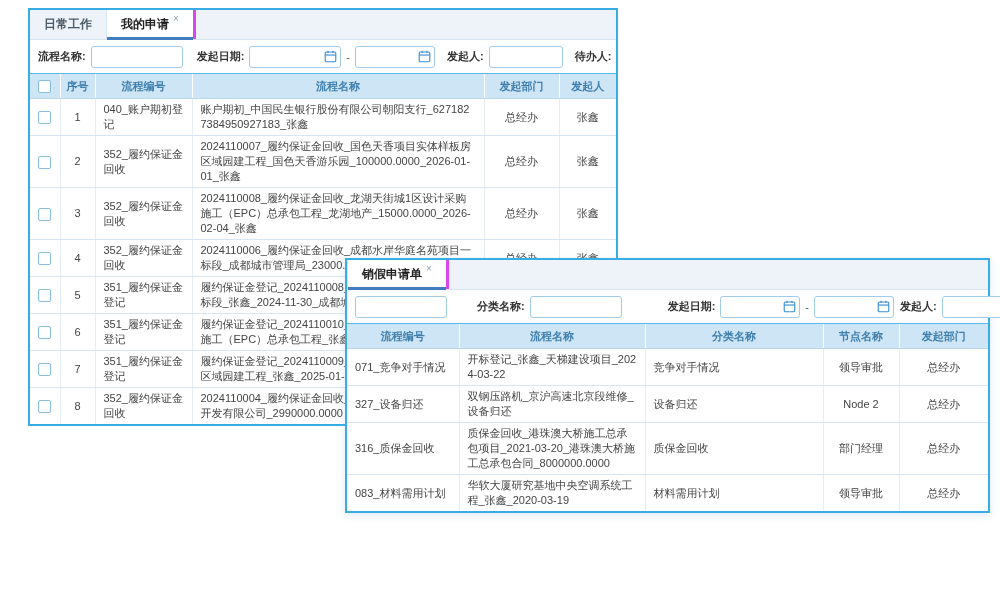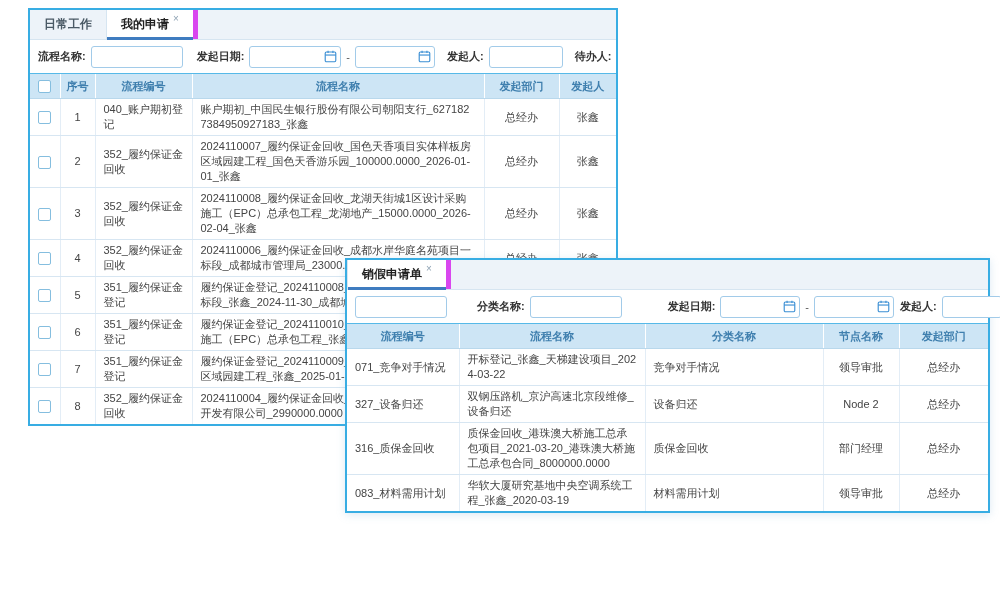--- a/index.html
+++ b/index.html
@@ -10,21 +10,21 @@
   .panel { position:absolute; background:#fff; border:2px solid #38ade3; }
   #panel1 { left:28px; top:8px; width:590px; z-index:1; }
   #panel2 { left:345px; top:258px; width:645px; z-index:2; box-shadow:0 2px 8px rgba(120,170,210,.25); }
 
   
   .tabbar { display:flex; align-items:stretch; height:30px; background:#edf3f9;
     border-bottom:1px solid #d6e5f1; }
   .tab { display:flex; align-items:center; padding:0 14px; font-size:12px; font-weight:bold;
     color:#4a5a66; cursor:default; position:relative; white-space:nowrap; }
   .tab.active { background:#fff; color:#222;
-    border-left:1px solid #d6e5f1; border-right:5px solid #d946ef; }
+    border-left:1px solid #d6e5f1; border-right:3px solid #d946ef; }
   .tab.active::after { content:""; position:absolute; left:0; right:0; bottom:-1px; height:3px;
     background:#3f7cc0; }
   .tab .close { font-size:10px; color:#8fa3b4; margin-left:4px; align-self:flex-start;
     margin-top:4px; line-height:10px; font-weight:normal; }
 
   
   .filterbar { display:flex; align-items:center; height:33px; padding:16px 8px; gap:6px;
     font-size:11px; font-weight:bold; color:#333; white-space:nowrap; }
   .fgroup { display:flex; align-items:center; gap:5px; }
   .finput { height:22px; border:1px solid #a2cbe9; border-radius:3px; background:#fff;

